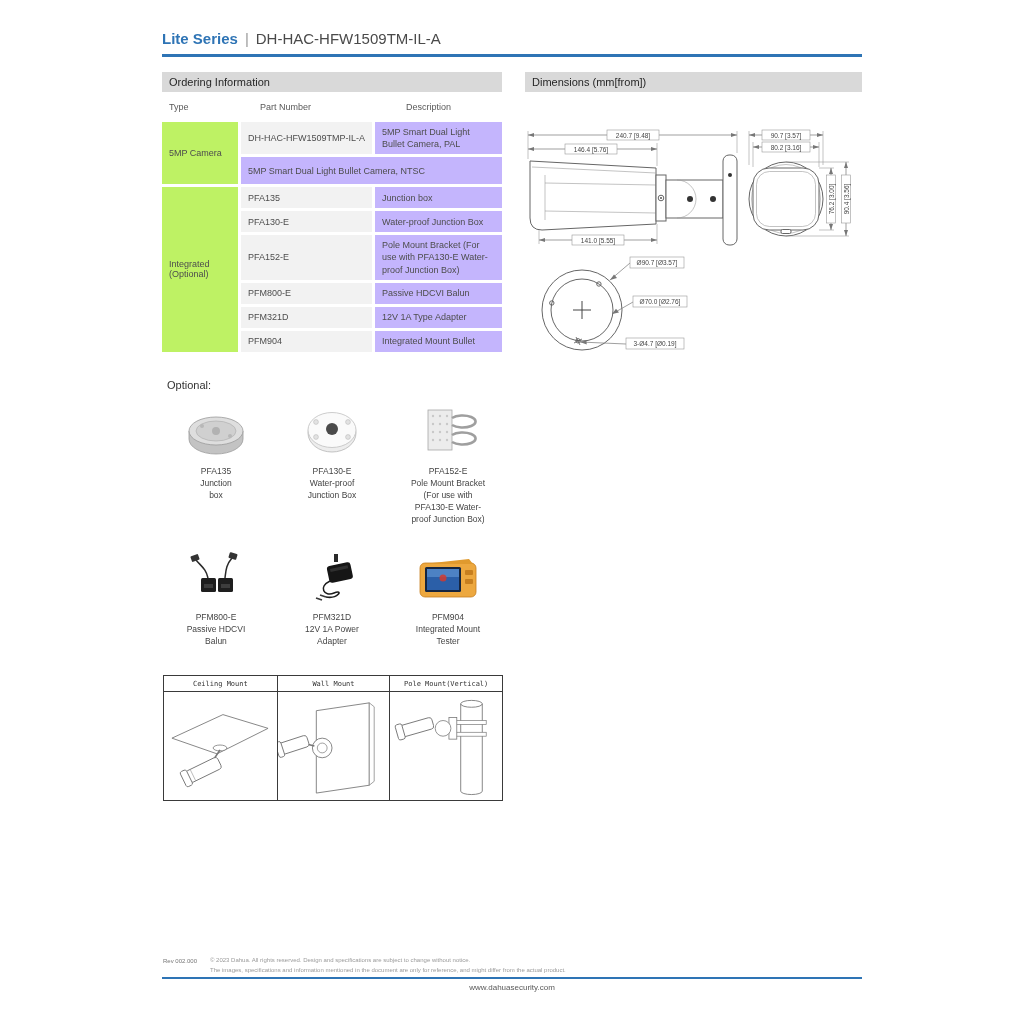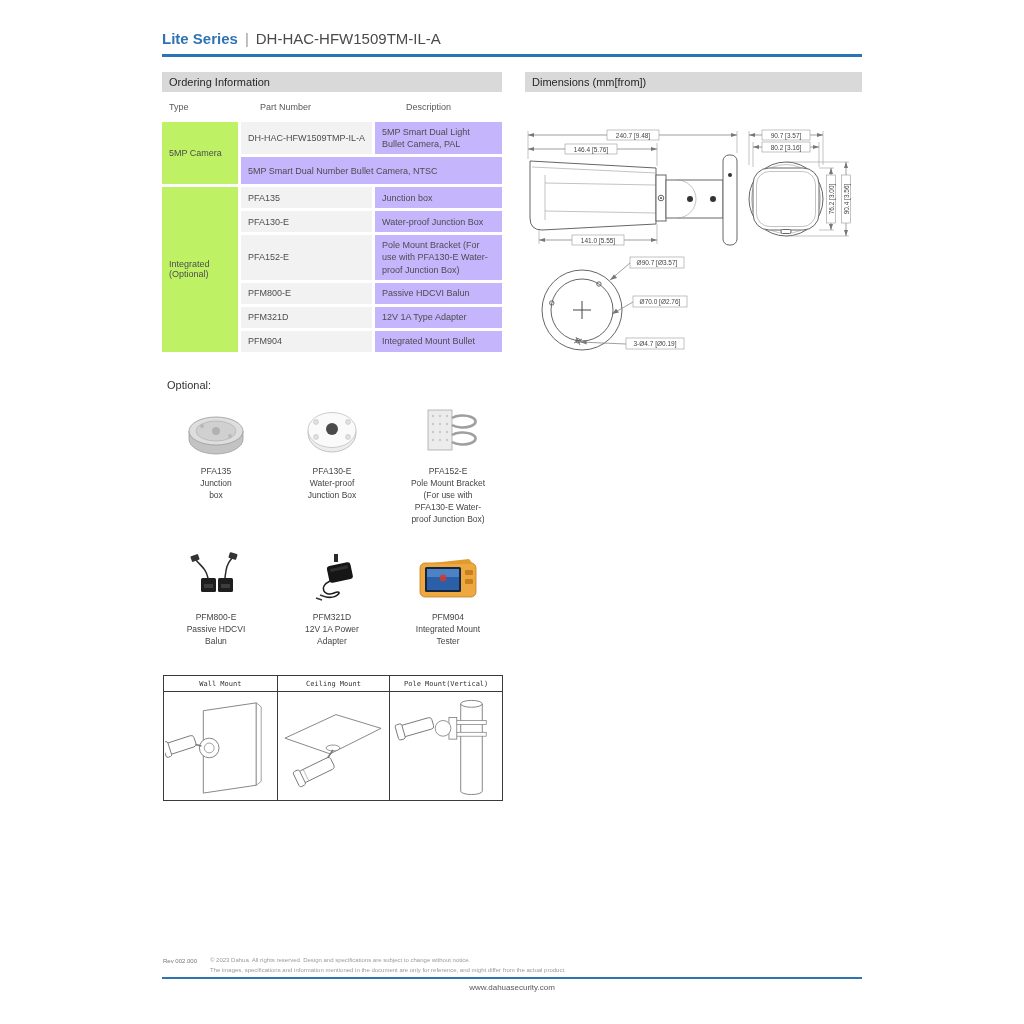--- a/index.html
+++ b/index.html
@@ -91,21 +91,21 @@
         <div class="c-desc">Description</div>
       </div>
       <div class="ogroup">
         <div class="c-type gtype">5MP Camera</div>
         <div class="grows">
           <div class="grow r2">
             <div class="c-part">DH-HAC-HFW1509TMP-IL-A</div>
             <div class="c-desc">5MP Smart Dual Light Bullet Camera, PAL</div>
           </div>
           <div class="grow r2">
-            <div class="c-desc">5MP Smart Dual Number Bullet Camera, NTSC</div>
+            <div class="c-desc">5MP Smart Dual Light Bullet Camera, NTSC</div>
           </div>
         </div>
       </div>
       <div class="ogroup">
         <div class="c-type gtype">Integrated (Optional)</div>
         <div class="grows">
           <div class="grow r1">
             <div class="c-part">PFA135</div>
             <div class="c-desc">Junction box</div>
           </div>
@@ -361,46 +361,46 @@
           </div>
         <div class="acc-label">PFM904
 Integrated Mount
 Tester</div>
       </div>
     </div>
   </section>
 
   <div id="mounts">
     <div class="mpanel">
+      <div class="mhead">Ceiling Mount</div>
+      <div class="mbody">
+          <svg width="110" height="102" viewBox="0 0 110 104">
+        <polygon points="6,44 58,20 104,34 52,60" fill="#fff" stroke="#777" stroke-width="0.9"></polygon>
+        <ellipse cx="55" cy="54" rx="7" ry="3" fill="#fff" stroke="#777" stroke-width="0.8"></ellipse>
+        <path d="M55,56 L47,68" stroke="#777" stroke-width="1.6" fill="none"></path>
+        <g transform="rotate(-26 38 76)">
+          <rect x="20" y="70" width="36" height="13" rx="3" fill="#fff" stroke="#777" stroke-width="0.9"></rect>
+          <rect x="15" y="68" width="7" height="17" rx="2" fill="#fff" stroke="#777" stroke-width="0.9"></rect>
+          <line x1="26" y1="70" x2="26" y2="83" stroke="#999" stroke-width="0.6"></line>
+        </g>
+      </svg>
+        </div>
+    </div>
+    <div class="mpanel">
       <div class="mhead">Wall Mount</div>
       <div class="mbody">
           <svg width="110" height="102" viewBox="0 0 110 104">
         <polygon points="38,16 92,8 92,92 38,100" fill="#fff" stroke="#777" stroke-width="0.9"></polygon>
         <polygon points="92,8 97,12 97,88 92,92" fill="#fff" stroke="#777" stroke-width="0.7"></polygon>
         <circle cx="44" cy="54" r="10" fill="#fff" stroke="#777" stroke-width="0.9"></circle>
         <circle cx="44" cy="54" r="5" fill="#fff" stroke="#777" stroke-width="0.7"></circle>
         <path d="M36,52 L28,50" stroke="#777" stroke-width="1.6" fill="none"></path>
         <g transform="rotate(-18 18 50)">
           <rect x="0" y="44" width="30" height="12" rx="3" fill="#fff" stroke="#777" stroke-width="0.9"></rect>
           <rect x="-3" y="42" width="6" height="16" rx="2" fill="#fff" stroke="#777" stroke-width="0.9"></rect>
-        </g>
-      </svg>
-        </div>
-    </div>
-    <div class="mpanel">
-      <div class="mhead">Ceiling Mount</div>
-      <div class="mbody">
-          <svg width="110" height="102" viewBox="0 0 110 104">
-        <polygon points="6,44 58,20 104,34 52,60" fill="#fff" stroke="#777" stroke-width="0.9"></polygon>
-        <ellipse cx="55" cy="54" rx="7" ry="3" fill="#fff" stroke="#777" stroke-width="0.8"></ellipse>
-        <path d="M55,56 L47,68" stroke="#777" stroke-width="1.6" fill="none"></path>
-        <g transform="rotate(-26 38 76)">
-          <rect x="20" y="70" width="36" height="13" rx="3" fill="#fff" stroke="#777" stroke-width="0.9"></rect>
-          <rect x="15" y="68" width="7" height="17" rx="2" fill="#fff" stroke="#777" stroke-width="0.9"></rect>
-          <line x1="26" y1="70" x2="26" y2="83" stroke="#999" stroke-width="0.6"></line>
         </g>
       </svg>
         </div>
     </div>
     <div class="mpanel">
       <div class="mhead">Pole Mount(Vertical)</div>
       <div class="mbody">
           <svg width="110" height="102" viewBox="0 0 110 104">
         <ellipse cx="81" cy="9" rx="11" ry="3.5" fill="#fff" stroke="#777" stroke-width="0.9"></ellipse>
         <line x1="70" y1="9" x2="70" y2="98" stroke="#777" stroke-width="0.9"></line>

